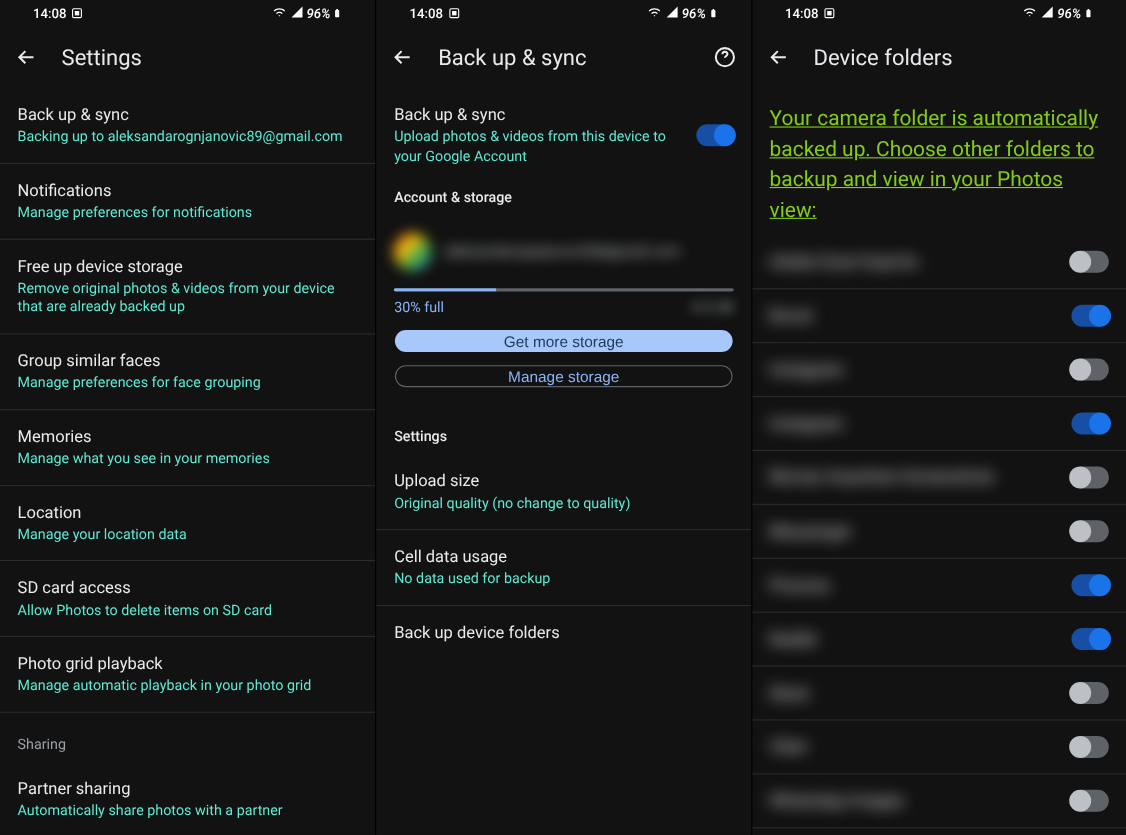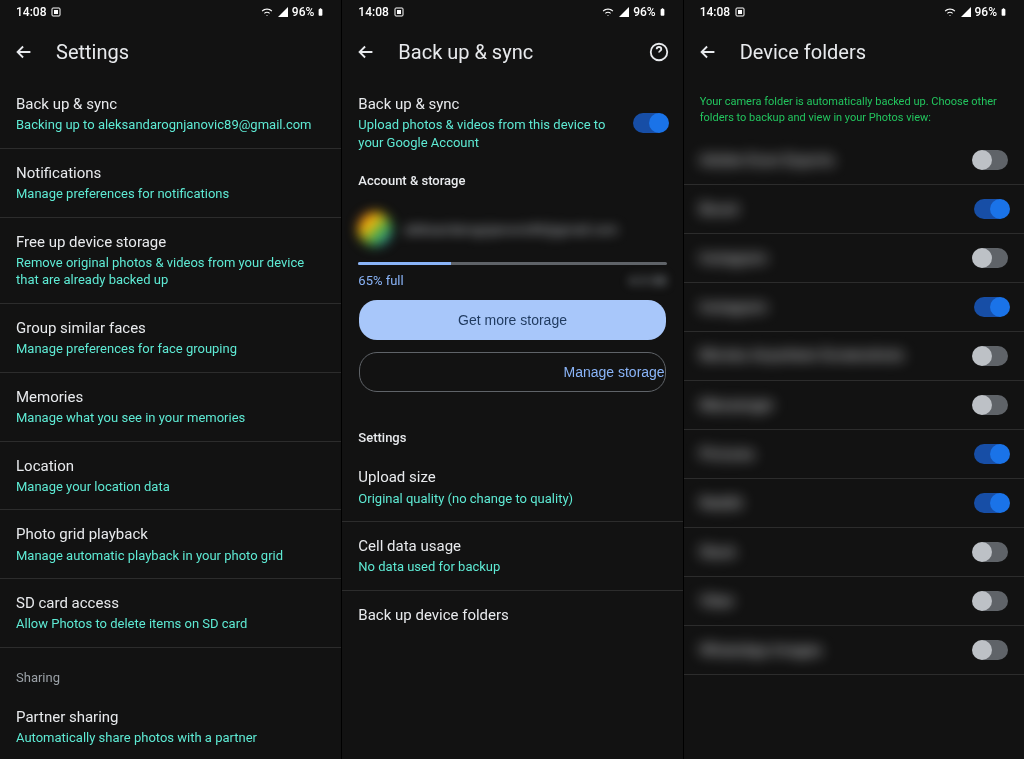--- a/index.html
+++ b/index.html
@@ -18,27 +18,27 @@
     background: #121212;
     overflow: hidden;
     position: relative;
   }
   .panel + .panel { border-left: 1px solid #000; }
   .status-bar {
     height: 24px;
     display: flex;
     justify-content: space-between;
     align-items: center;
-    padding: 0 16px;
+    padding: 0 30px;
     font-size: 12px;
     font-weight: 500;
     color: #fff;
   }
   .status-left { display: flex; align-items: center; gap: 4px; }
-  .status-right { display: flex; align-items: center; gap: 2px; }
+  .status-right { display: flex; gap: 2px; font-style: italic; }
   .status-icon-svg { display: inline-flex; }
   .toolbar {
     height: 56px;
     display: flex;
     align-items: center;
     padding: 0 12px;
     gap: 20px;
   }
   .back-icon { width: 24px; height: 24px; display:flex; align-items:center; justify-content:center; cursor:pointer; }
   .toolbar-title {
@@ -76,41 +76,41 @@
     content:""; position:absolute; top:0; width:20px; height:20px;
     border-radius:50%;
   }
   .switch.off { background:#5f6368; }
   .switch.off::after { left:-2px; background:#bdc1c6; }
   .switch.on { background:#1a73e8; opacity:1; }
   .switch.on::after { right:-2px; background:#8ab4f8; }
   .switch.on-blue { background:#174ea6; }
   .switch.on-blue::after { right:-2px; background:#1a73e8; }
   .desc-text {
-    font-size: 11px; color:#22c55e; padding: 14px 16px 10px; line-height:1.45;
+    font-size: 19px; color:#84cc16; padding: 14px 16px 10px; line-height:1.45;text-decoration:underline;
   }
   .storage-block { padding: 10px 16px 16px; }
   .account-row {
     display:flex; align-items:center; gap:12px; padding: 6px 0 12px;
     filter: blur(6px);
   }
   .avatar { width:34px; height:34px; border-radius:50%; background:linear-gradient(135deg,#ea4335,#fbbc04,#34a853,#4285f4); flex-shrink:0;}
   .account-text { font-size:13px; color:#bdc1c6; }
   .progress-bar { width:100%; height:3px; background:#5f6368; border-radius:2px; overflow:hidden; margin-top:4px;}
   .progress-fill { height:100%; background:#8ab4f8; }
   .storage-row { display:flex; justify-content:space-between; align-items:center; margin-top:8px; font-size:13px;}
   .storage-pct { color:#8ab4f8; }
   .storage-used { color:#9aa0a6; filter:blur(5px);}
   .btn {
     width: calc(100% - 2px); margin: 12px auto 0; display:block;
-    height:40px; border-radius:18px; font-size:14px; font-weight:500;
+    height:20px; border-radius:18px; font-size:14px; font-weight:500;
     border:none; cursor:pointer;
   }
   .btn-primary { background:#a8c7fa; color:#1f3a5f; }
-  .btn-secondary { background:transparent; color:#8ab4f8; border:1px solid #5f6368;text-align:right; }
+  .btn-secondary { background:transparent; color:#8ab4f8; border:1px solid #5f6368; }
   .folder-row {
     display:flex; align-items:center; justify-content:space-between;
     padding: 14px 16px;
     border-bottom: 1px solid #2c2c2c;
   }
   .folder-name { font-size:15px; color:#e8eaed; filter: blur(7px); }
   .folder-name.two-line { line-height:1.3; }
 </style>
 </head>
 <body>
@@ -172,26 +172,26 @@
     </div>
     <div class="list-item">
       <div class="li-title">Memories</div>
       <div class="li-sub">Manage what you see in your memories</div>
     </div>
     <div class="list-item">
       <div class="li-title">Location</div>
       <div class="li-sub">Manage your location data</div>
     </div>
     <div class="list-item">
+      <div class="li-title">SD card access</div>
+      <div class="li-sub">Allow Photos to delete items on SD card</div>
+    </div>
+    <div class="list-item">
       <div class="li-title">Photo grid playback</div>
       <div class="li-sub">Manage automatic playback in your photo grid</div>
-    </div>
-    <div class="list-item">
-      <div class="li-title">SD card access</div>
-      <div class="li-sub">Allow Photos to delete items on SD card</div>
     </div>
     <div class="section-header">Sharing</div>
     <div class="list-item">
       <div class="li-title">Partner sharing</div>
       <div class="li-sub">Automatically share photos with a partner</div>
     </div>
 
   </div>
 </div>
 
@@ -251,21 +251,21 @@
   <div class="section-header bold" style="color:#e8eaed;font-weight:500;padding-top:8px;">Account &amp; storage</div>
   <div class="storage-block">
     <div class="account-row">
       <div class="avatar"></div>
       <div class="account-text">aleksandarognjanovic89@gmail.com</div>
     </div>
     <div class="progress-bar">
         <div class="progress-fill" style="width:30%;"></div>
       </div>
     <div class="storage-row">
-      <span class="storage-pct">65% full</span>
+      <span class="storage-pct">30% full</span>
       <span class="storage-used">4.5 GB</span>
     </div>
     <button class="btn btn-primary">Get more storage</button>
     <button class="btn btn-secondary">Manage storage</button>
   </div>
   <div class="section-header bold" style="color:#e8eaed;font-weight:500;">Settings</div>
   <div class="list-item">
     <div class="li-title">Upload size</div>
     <div class="li-sub">Original quality (no change to quality)</div>
   </div>

